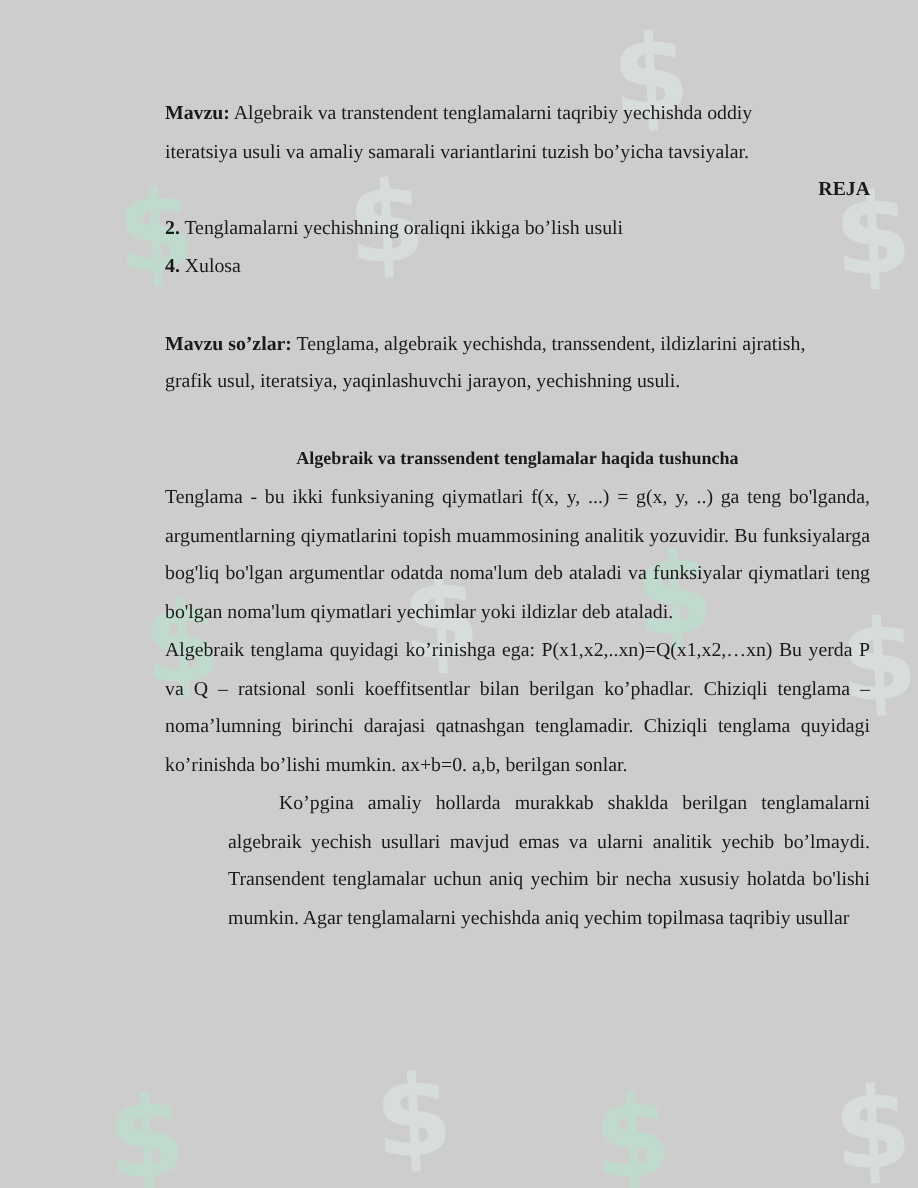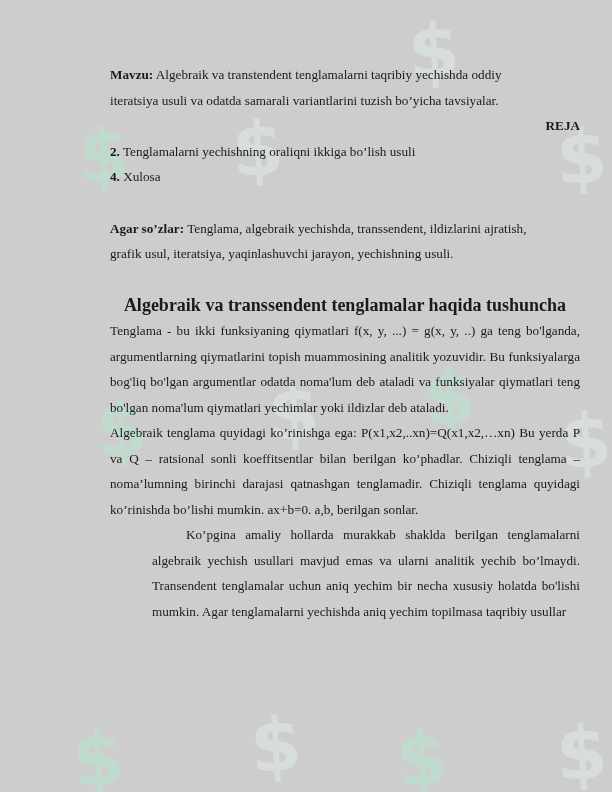--- a/index.html
+++ b/index.html
@@ -71,21 +71,21 @@
   .list-line { font-size: 13.2px; line-height: 25.5px; }
   .heading-center {
     text-align: right;
     font-weight: 700;
     font-size: 13.2px;
     line-height: 25.5px;
   }
   .section-heading {
     text-align: center;
     font-weight: 700;
-    font-size: 18px;
+    font-size: 12px;
     line-height: 25.5px;
   }
 </style>
 </head>
 <body>
 
 <div id="watermarks">
   <span class="wm" style="left:78px; top:118px;">$</span>
   <span class="wm pale" style="left:232px; top:112px;">$</span>
   <span class="wm pale" style="left:408px; top:14px;">$</span>
@@ -97,30 +97,30 @@
   <span class="wm" style="left:72px; top:722px;">$</span>
   <span class="wm pale" style="left:250px; top:708px;">$</span>
   <span class="wm" style="left:396px; top:722px;">$</span>
   <span class="wm pale" style="left:556px; top:716px;">$</span>
 </div>
 
 <div id="page">
   <div class="doc">
 
     <p class="justify"><span class="bold">Mavzu:</span><span> Algebraik va transtendent tenglamalarni taqribiy yechishda oddiy</span></p>
-    <p class="justify">iteratsiya usuli va odatda samarali variantlarini tuzish bo’yicha tavsiyalar.</p>
+    <p class="justify">iteratsiya usuli va amaliy samarali variantlarini tuzish bo’yicha tavsiyalar.</p>
 
     <p class="heading-center">REJA</p>
 
     <p class="list-line"><span class="bold">2.</span><span> Tenglamalarni yechishning oraliqni ikkiga bo’lish usuli</span></p>
     <p class="list-line"><span class="bold">4.</span><span> Xulosa</span></p>
 
     <div class="spacer-md"></div>
 
-    <p class="justify"><span class="bold">Agar so’zlar:</span><span> Tenglama, algebraik yechishda, transsendent, ildizlarini ajratish,</span></p>
+    <p class="justify"><span class="bold">Mavzu so’zlar:</span><span> Tenglama, algebraik yechishda, transsendent, ildizlarini ajratish,</span></p>
     <p class="justify">grafik usul, iteratsiya, yaqinlashuvchi jarayon, yechishning usuli.</p>
 
     <div class="spacer-md"></div>
 
     <p class="section-heading">Algebraik va transsendent tenglamalar haqida tushuncha</p>
 
     <p class="justify">Tenglama - bu ikki funksiyaning qiymatlari f(x, y, ...) = g(x, y, ..) ga teng bo'lganda, argumentlarning qiymatlarini topish muammosining analitik yozuvidir. Bu funksiyalarga bog'liq bo'lgan argumentlar odatda noma'lum deb ataladi va funksiyalar qiymatlari teng bo'lgan noma'lum qiymatlari yechimlar yoki ildizlar deb ataladi.</p>
     <p class="justify">Algebraik tenglama quyidagi ko’rinishga ega: P(x1,x2,..xn)=Q(x1,x2,…xn) Bu yerda P va Q – ratsional sonli koeffitsentlar bilan berilgan ko’phadlar. Chiziqli tenglama – noma’lumning birinchi darajasi qatnashgan tenglamadir. Chiziqli tenglama quyidagi ko’rinishda bo’lishi mumkin. ax+b=0. a,b, berilgan sonlar.</p>
     <p class="justify indent">Ko’pgina amaliy hollarda murakkab shaklda berilgan tenglamalarni algebraik yechish usullari mavjud emas va ularni analitik yechib bo’lmaydi. Transendent tenglamalar uchun aniq yechim bir necha xususiy holatda bo'lishi mumkin. Agar tenglamalarni yechishda aniq yechim topilmasa taqribiy usullar</p>
 

